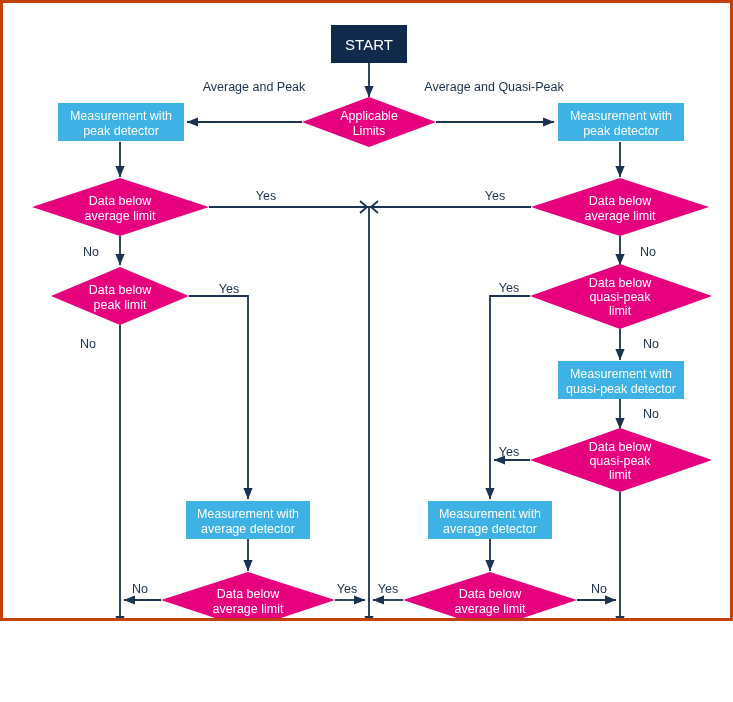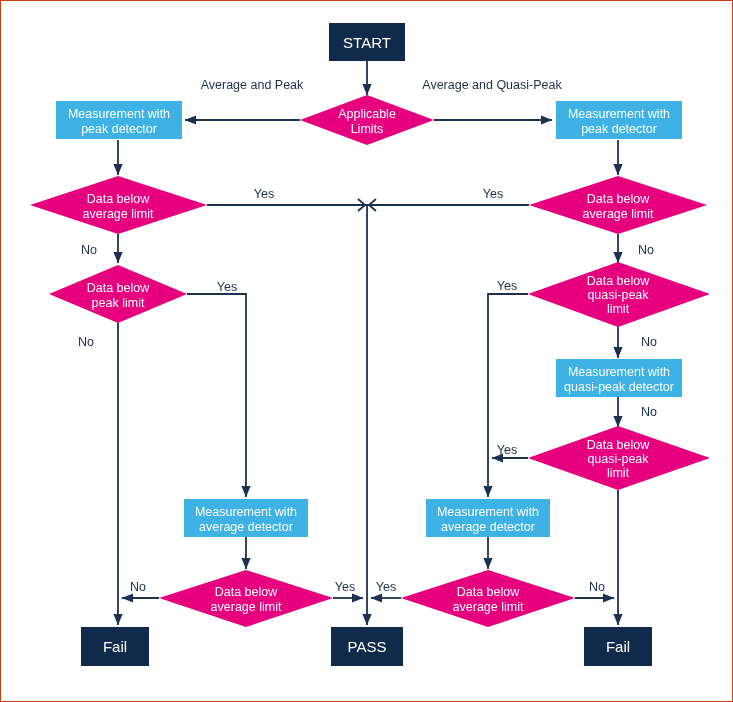--- a/index.html
+++ b/index.html
@@ -8,23 +8,23 @@
     background: #ffffff;
   }
   body {
     width: 733px;
     height: 702px;
     font-family: "Liberation Sans", sans-serif;
   }
   #frame {
     position: relative;
     width: 733px;
-    height: 702px;
+    height: 621px;
     box-sizing: border-box;
-    border: 1px solid #c2410c;
+    border: 3px solid #c2410c;
     background: #ffffff;
     overflow: hidden;
   }
   svg#flow {
     position: absolute;
     left: 0;
     top: 0;
     width: 733px;
     height: 702px;
     display: block;

